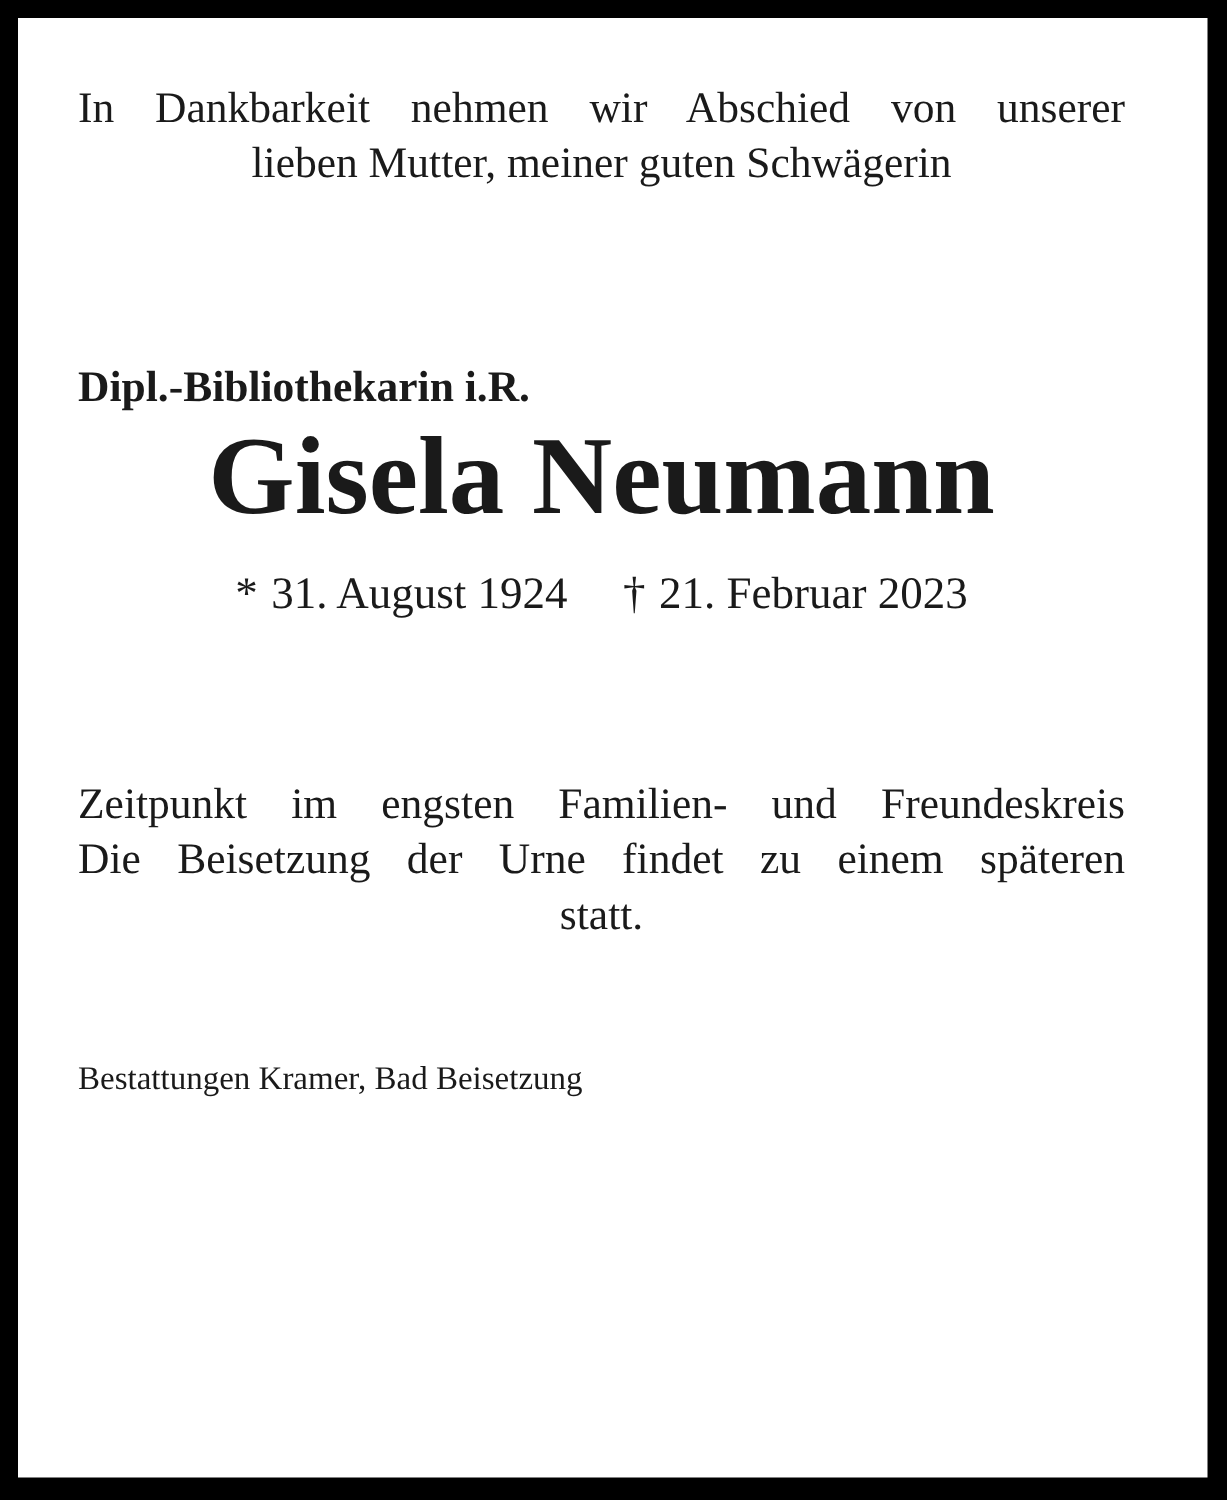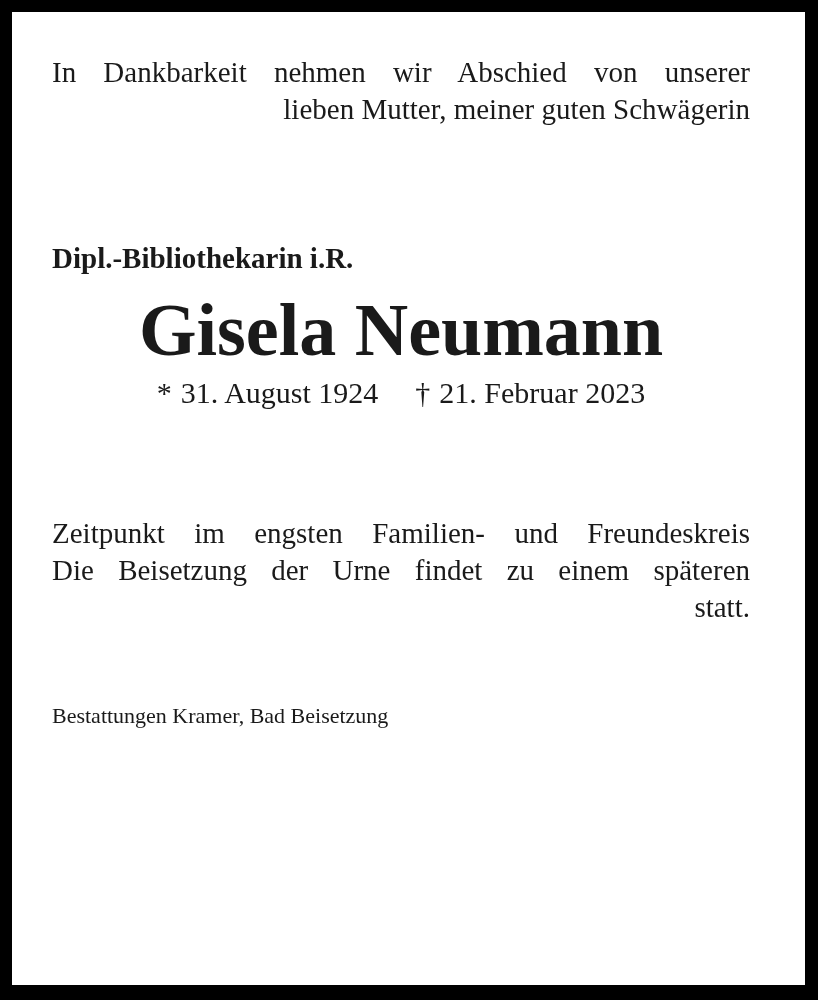--- a/index.html
+++ b/index.html
@@ -29,43 +29,43 @@
   .para {
     font-size: 29px;
     line-height: 37px;
     color: #1a1a1a;
   }
   .para .line-just {
     text-align: justify;
     text-align-last: justify;
   }
   .para .line-left {
-    text-align: right;
+    text-align: center;
   }
   .opening { margin-top: 42px; }
   .closing { margin-top: 104px; }
 
   
   .profession {
     margin-top: 112px;
     text-align: left;
     font-size: 29px;
     line-height: 36px;
     font-weight: bold;
   }
   .deceased-name {
-    margin: 14px 0 0 0;
+    margin: 2px 0 0 0;
     text-align: center;
     font-size: 74px;
     line-height: 80px;
     font-weight: bold;
     letter-spacing: 0px;
   }
   .life-dates {
-    margin-top: 5px;
+    margin-top: 20px;
     text-align: center;
     font-size: 30px;
     line-height: 36px;
   }
   .life-dates .sym {
     display: inline-block;
     margin-right: 9px;
   }
   .life-dates .death-part {
     display: inline-block;

